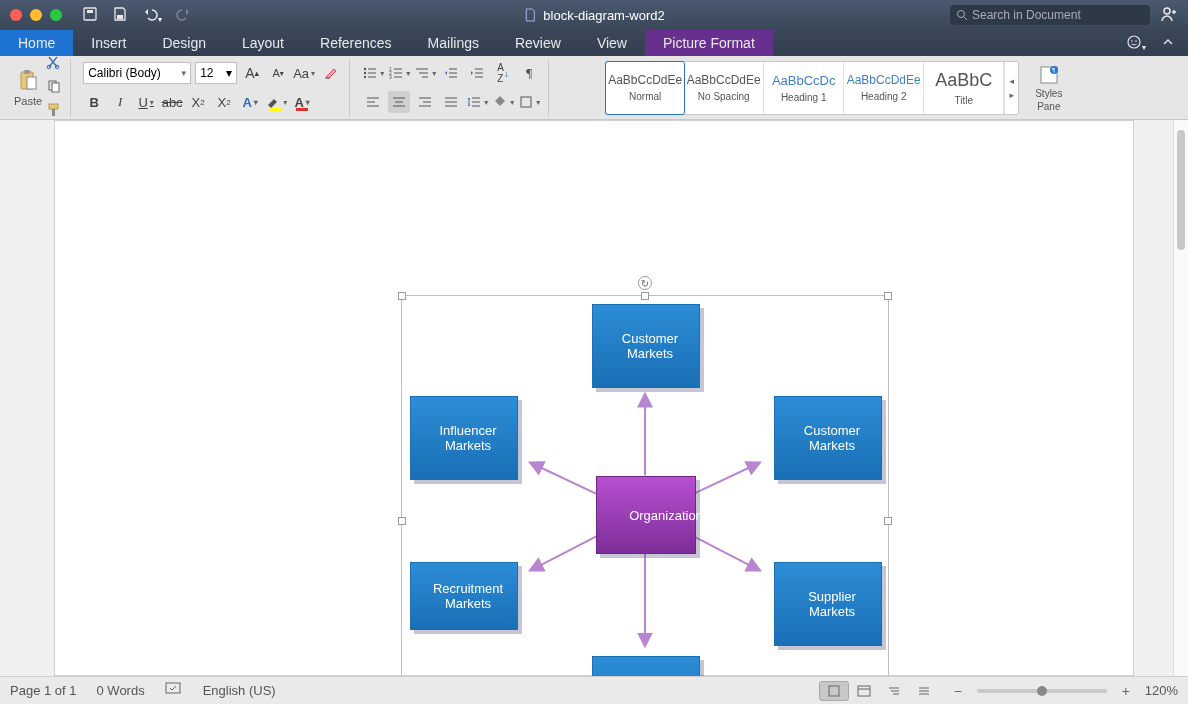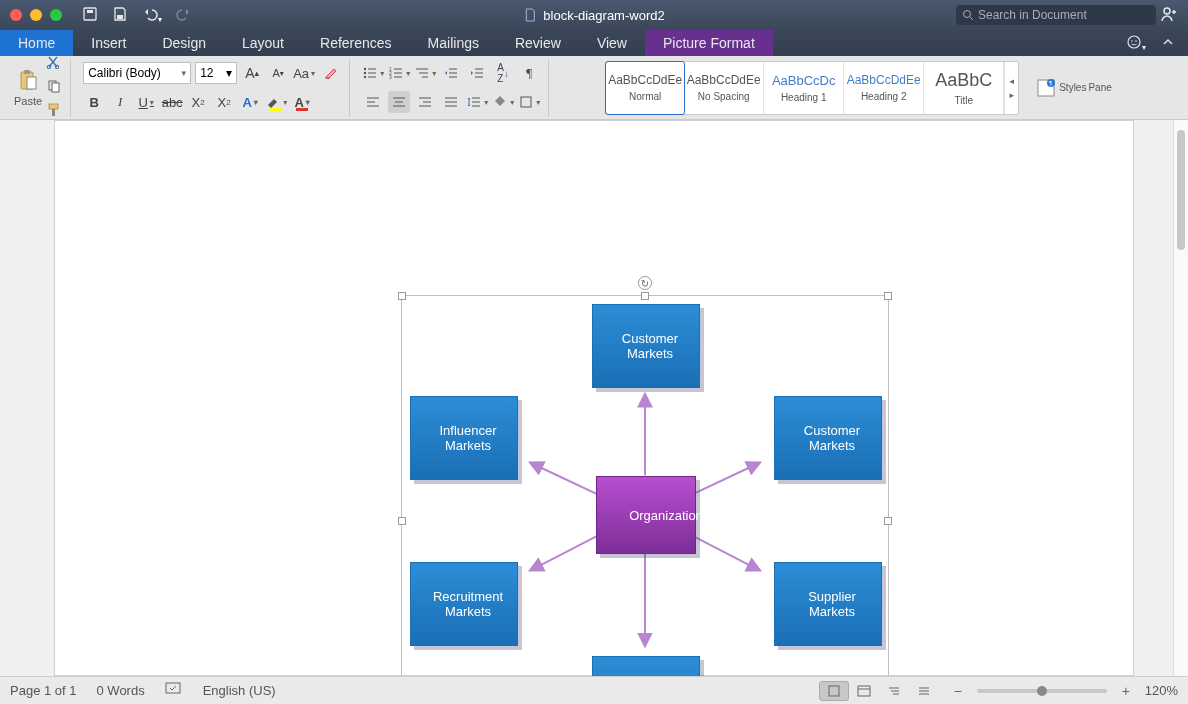--- a/index.html
+++ b/index.html
@@ -10,21 +10,21 @@
   .trafficlights { display: flex; gap: 8px; margin-right: 20px; }
   .tl { width: 12px; height: 12px; border-radius: 50%; }
   .tl.red { background: #ff5f57; }
   .tl.yel { background: #febc2e; }
   .tl.grn { background: #28c840; }
   .tb-icons { display: flex; gap: 14px; align-items: center; }
   .tb-icons svg { width: 16px; height: 16px; fill: #e8e8e8; }
   .tb-icon-dim svg { opacity: 0.35; }
   .titlecenter { position: absolute; left: 50%; transform: translateX(-50%); display: flex; align-items: center; gap: 6px; }
   .titlecenter svg { width: 14px; height: 14px; fill: #9cb4e2; }
-  .searchwrap { margin-left: auto; display: flex; align-items: center; gap: 4px; }
+  .searchwrap { margin-left: auto; display: flex; align-items: center; gap: 10px; }
   .searchbox { width: 200px; height: 20px; background: #2e3948; border-radius: 4px; display: flex; align-items: center; padding: 0 6px; color: #aab; font-size: 12px; gap: 4px; }
   .searchbox svg { width: 12px; height: 12px; fill: #aab; }
   .addperson svg { width: 18px; height: 18px; fill: #e8e8e8; }
 
   
   .menubar { height: 26px; background: linear-gradient(#3b4758, #333f50); display: flex; align-items: stretch; color: #e8e8e8; font-size: 14px; justify-content: flex-end; }
   .menutab { padding: 0 18px; display: flex; align-items: center; cursor: pointer; }
   .menutab.active { background: #1e73d2; }
   .menutab.context { background: #672f8e; }
   .menuspacer { flex: 1; }
@@ -53,21 +53,21 @@
   .styles-gallery { display: flex; border: 1px solid #c9c9c9; border-radius: 3px; height: 54px; background: #fff; }
   .style-item { width: 80px; border-right: 1px solid #e2e2e2; display: flex; flex-direction: column; align-items: center; justify-content: center; font-size: 10px; color: #555; gap: 4px; }
   .style-item:last-child { border-right: none; }
   .style-item.sel { border: 1px solid #2a6fc9; margin:-1px; border-radius:3px; }
   .style-prev { font-size: 12px; }
   .style-prev.blue { color: #3f7ec9; }
   .style-prev.big { font-size: 18px; }
   .gallery-handle { width: 14px; display:flex; flex-direction:column; align-items:center; justify-content:center; gap:4px; border-left:1px solid #e2e2e2;}
   .gallery-handle span { font-size:9px; color:#666; }
 
-  .stylespane { display:flex; flex-direction:row; align-items:center; font-size:10px; color:#555; gap:2px; }
+  .stylespane { display:flex; flex-direction:column; align-items:center; font-size:10px; color:#555; gap:2px; }
   .stylespane svg { width:22px; height:22px; }
 
   
   .docarea { position: relative; height: 556px; background: #f0f0f0; display: flex; justify-content: center; overflow:hidden;}
   .page { width: 1080px; height: 556px; background: #fff; border: 1px solid #d0d0d0; margin-top: 0; position: relative; }
 
   
   .picsel { position: absolute; left: 346px; top: 174px; width: 488px; height: 452px; border: 1px solid #bfbfbf; }
   .handle { position: absolute; width: 8px; height: 8px; background: #fff; border: 1px solid #9a9a9a; }
   .h-tl { top:-4px; left:-4px; } .h-tr { top:-4px; right:-4px; }
@@ -420,21 +420,21 @@
             <span>Markets</span>
         </div>
         <div class="node blue" style="left:8px; top:100px; width:108px; height:84px;">
           <span>Influencer</span>
             <span>Markets</span>
         </div>
         <div class="node blue" style="left:372px; top:100px; width:108px; height:84px;">
           <span>Customer</span>
             <span>Markets</span>
         </div>
-        <div class="node blue" style="left:8px; top:266px; width:108px; height:84px;">
+        <div class="node blue" style="left:8px; top:266px; width:108px; height:68px;">
           <span>Recruitment</span>
             <span>Markets</span>
         </div>
         <div class="node blue" style="left:372px; top:266px; width:108px; height:84px;">
           <span>Supplier</span>
             <span>Markets</span>
         </div>
         <div class="node blue" style="left:190px; top:360px; width:108px; height:84px;">
           
         </div>

